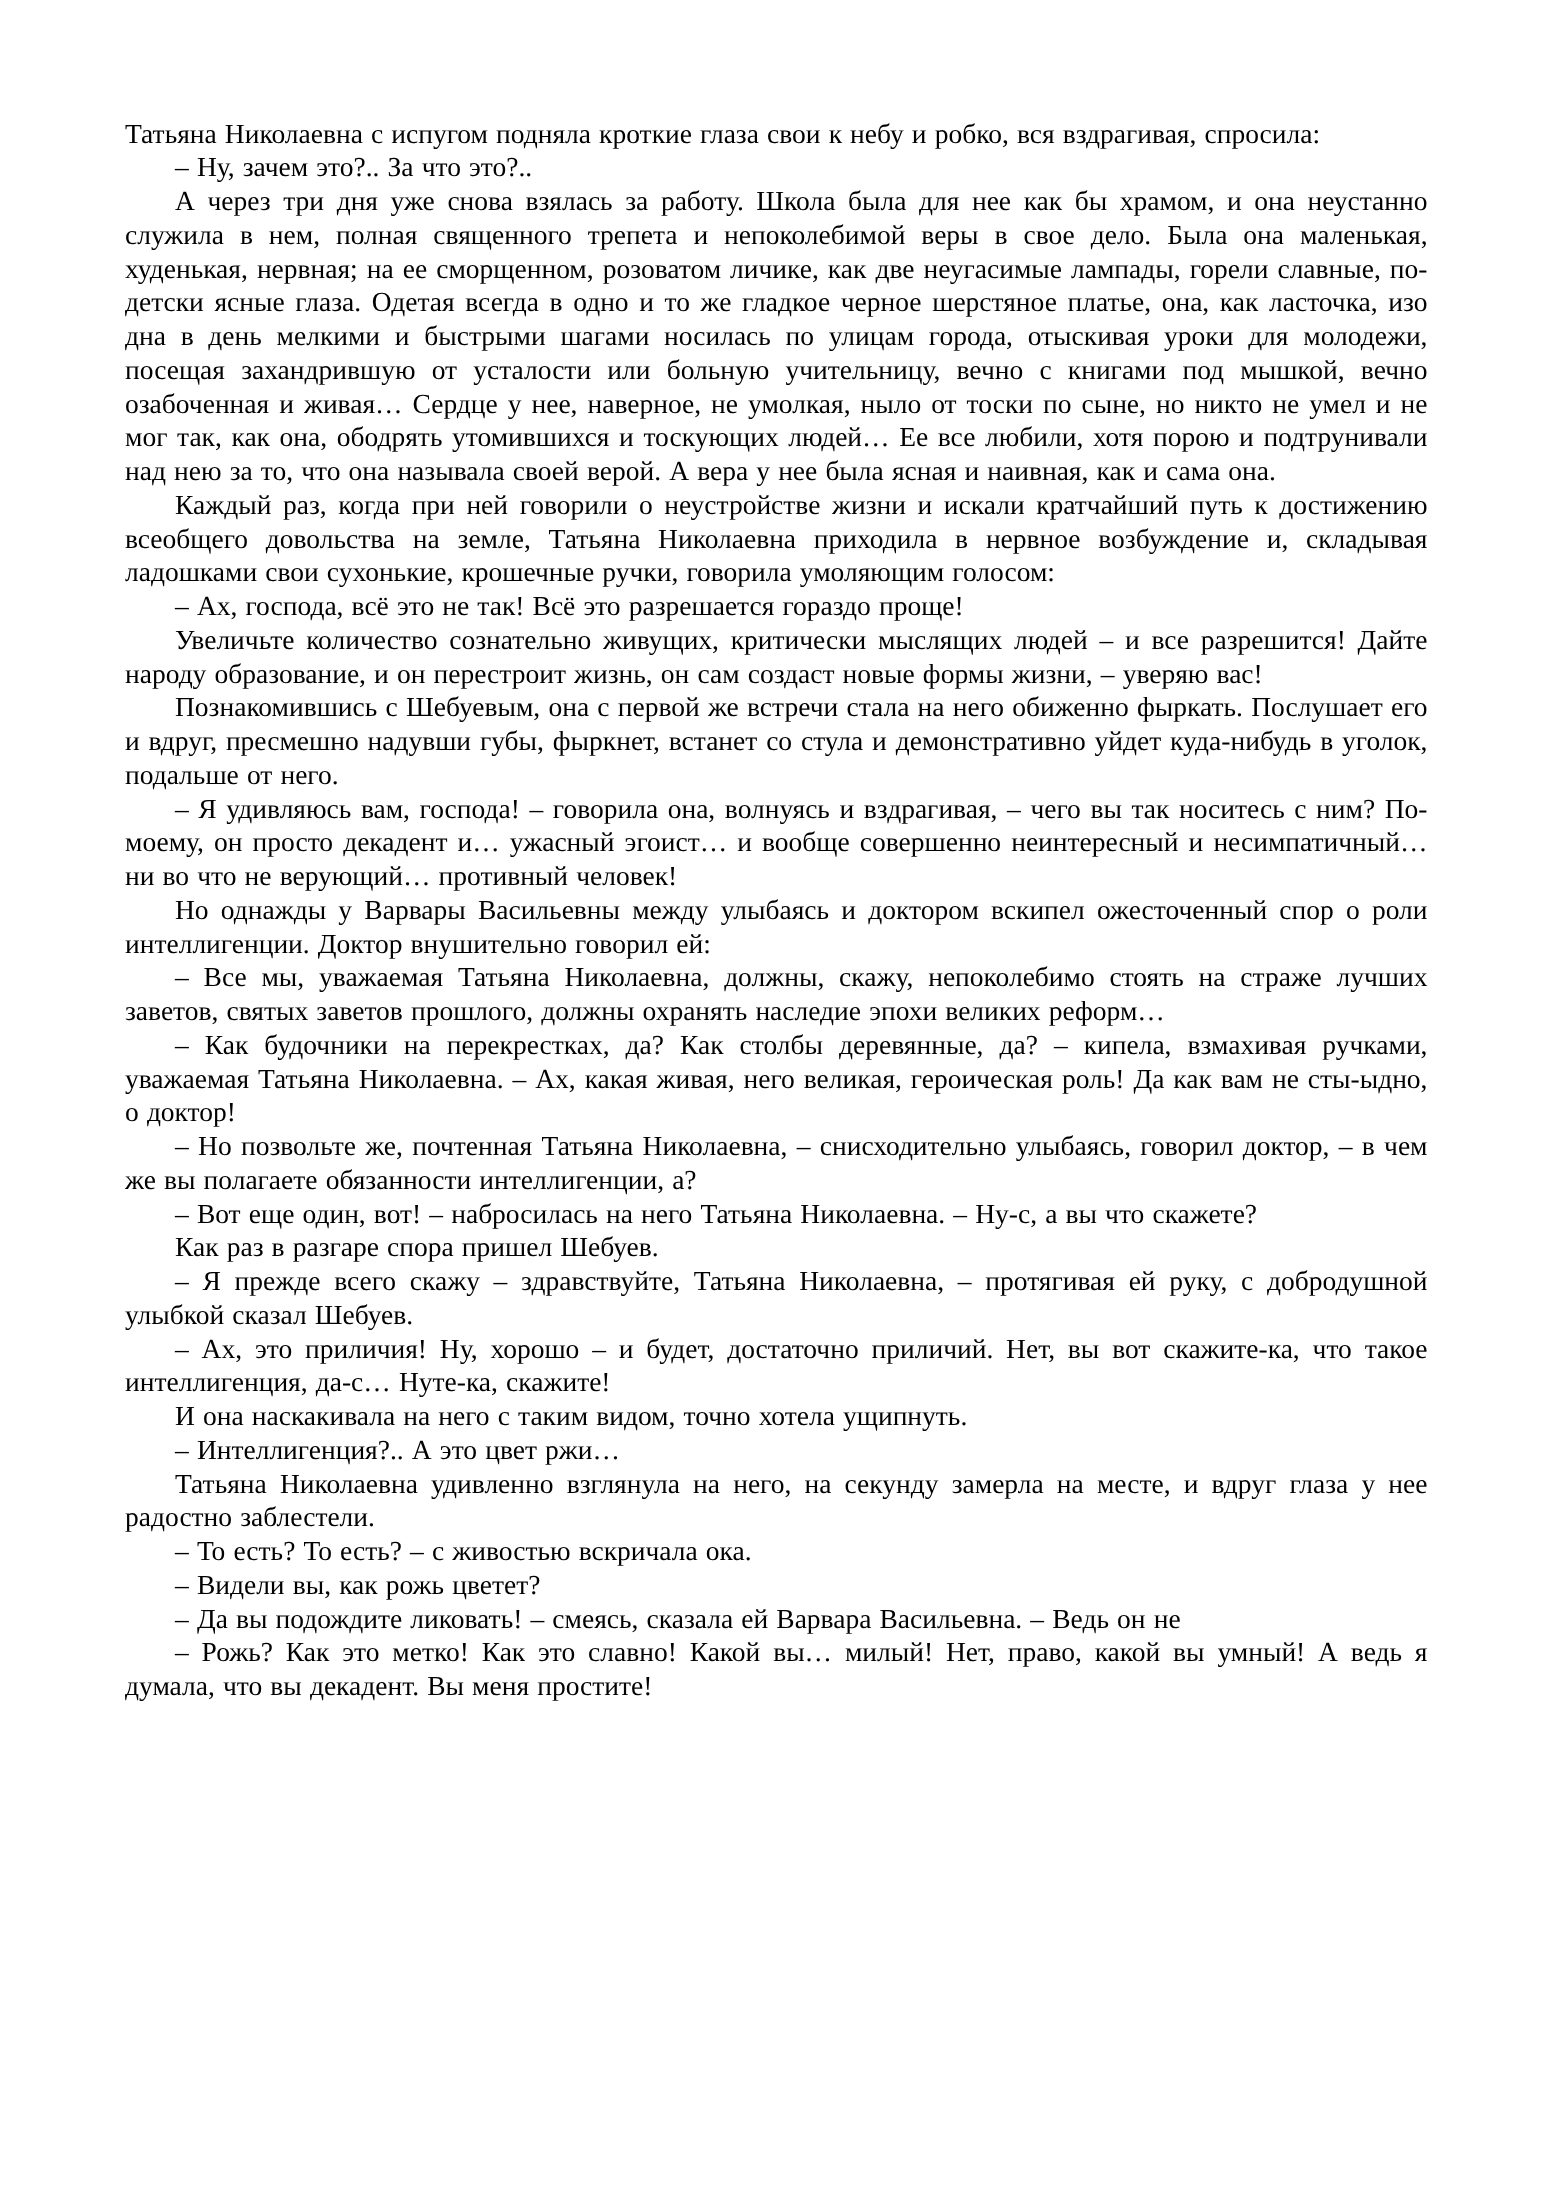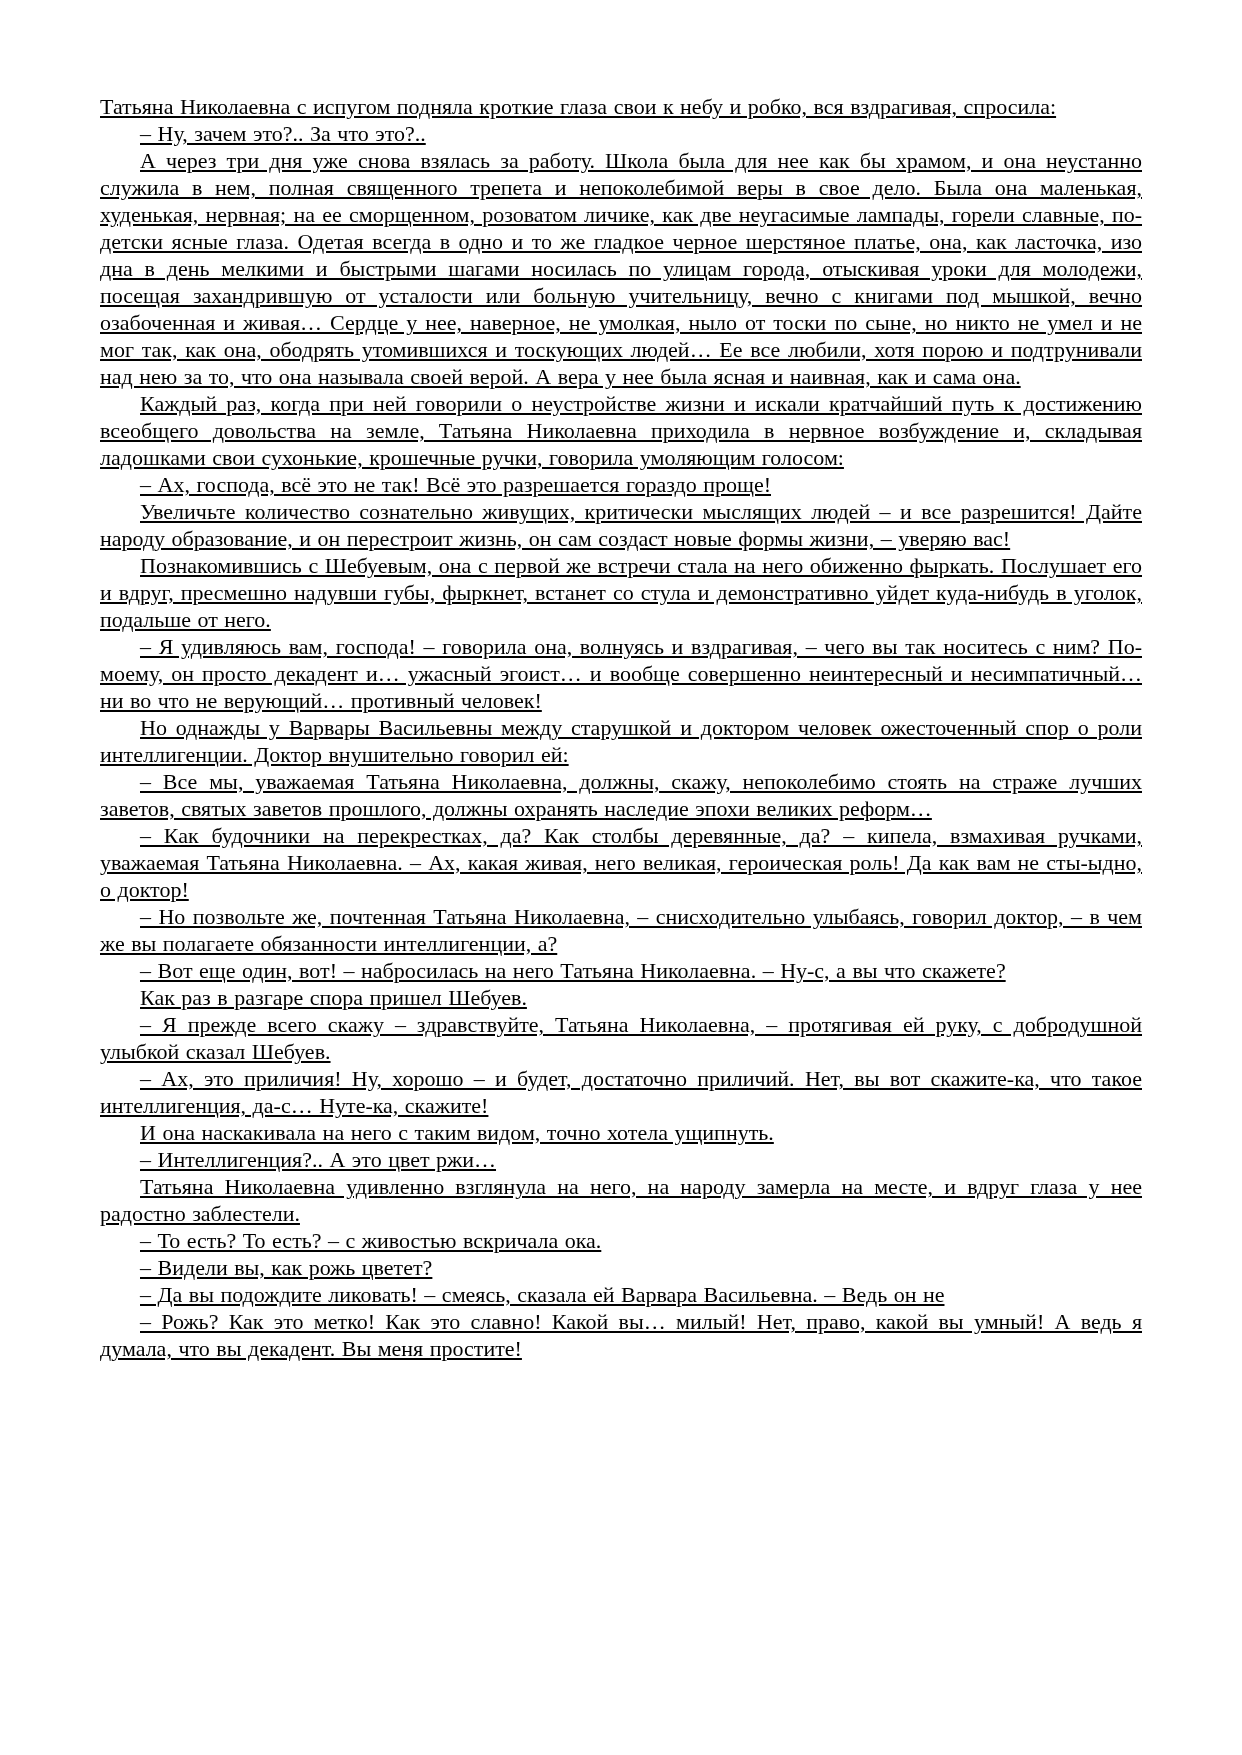--- a/index.html
+++ b/index.html
@@ -22,46 +22,45 @@
     background: #ffffff;
   }
   .page p {
     margin: 0;
     font-size: 22px;
     line-height: 27px;
     text-align: justify;
     text-indent: 40px;
     word-spacing: 1px;
     hyphens: none;
-    text-decoration: underline;
   }
   .page p.cont {
     text-indent: 0;
   }
 </style>
 </head>
 <body>
 
 <div class="page">
   <p class="cont">Татьяна Николаевна с испугом подняла кроткие глаза свои к небу и робко, вся вздрагивая, спросила:</p>
   <p>– Ну, зачем это?.. За что это?..</p>
   <p>А через три дня уже снова взялась за работу. Школа была для нее как бы храмом, и она неустанно служила в нем, полная священного трепета и непоколебимой веры в свое дело. Была она маленькая, худенькая, нервная; на ее сморщенном, розоватом личике, как две неугасимые лампады, горели славные, по-детски ясные глаза. Одетая всегда в одно и то же гладкое черное шерстяное платье, она, как ласточка, изо дна в день мелкими и быстрыми шагами носилась по улицам города, отыскивая уроки для молодежи, посещая захандрившую от усталости или больную учительницу, вечно с книгами под мышкой, вечно озабоченная и живая… Сердце у нее, наверное, не умолкая, ныло от тоски по сыне, но никто не умел и не мог так, как она, ободрять утомившихся и тоскующих людей… Ее все любили, хотя порою и подтрунивали над нею за то, что она называла своей верой. А вера у нее была ясная и наивная, как и сама она.</p>
   <p>Каждый раз, когда при ней говорили о неустройстве жизни и искали кратчайший путь к достижению всеобщего довольства на земле, Татьяна Николаевна приходила в нервное возбуждение и, складывая ладошками свои сухонькие, крошечные ручки, говорила умоляющим голосом:</p>
   <p>– Ах, господа, всё это не так! Всё это разрешается гораздо проще!</p>
   <p>Увеличьте количество сознательно живущих, критически мыслящих людей – и все разрешится! Дайте народу образование, и он перестроит жизнь, он сам создаст новые формы жизни, – уверяю вас!</p>
   <p>Познакомившись с Шебуевым, она с первой же встречи стала на него обиженно фыркать. Послушает его и вдруг, пресмешно надувши губы, фыркнет, встанет со стула и демонстративно уйдет куда-нибудь в уголок, подальше от него.</p>
   <p>– Я удивляюсь вам, господа! – говорила она, волнуясь и вздрагивая, – чего вы так носитесь с ним? По-моему, он просто декадент и… ужасный эгоист… и вообще совершенно неинтересный и несимпатичный… ни во что не верующий… противный человек!</p>
-  <p>Но однажды у Варвары Васильевны между старушкой и доктором человек ожесточенный спор о роли интеллигенции. Доктор внушительно говорил ей:</p>
+  <p>Но однажды у Варвары Васильевны между улыбаясь и доктором вскипел ожесточенный спор о роли интеллигенции. Доктор внушительно говорил ей:</p>
   <p>– Все мы, уважаемая Татьяна Николаевна, должны, скажу, непоколебимо стоять на страже лучших заветов, святых заветов прошлого, должны охранять наследие эпохи великих реформ…</p>
   <p>– Как будочники на перекрестках, да? Как столбы деревянные, да? – кипела, взмахивая ручками, уважаемая Татьяна Николаевна. – Ах, какая живая, него великая, героическая роль! Да как вам не сты-ыдно, о доктор!</p>
   <p>– Но позвольте же, почтенная Татьяна Николаевна, – снисходительно улыбаясь, говорил доктор, – в чем же вы полагаете обязанности интеллигенции, а?</p>
   <p>– Вот еще один, вот! – набросилась на него Татьяна Николаевна. – Ну-с, а вы что скажете?</p>
   <p>Как раз в разгаре спора пришел Шебуев.</p>
   <p>– Я прежде всего скажу – здравствуйте, Татьяна Николаевна, – протягивая ей руку, с добродушной улыбкой сказал Шебуев.</p>
   <p>– Ах, это приличия! Ну, хорошо – и будет, достаточно приличий. Нет, вы вот скажите-ка, что такое интеллигенция, да-с… Нуте-ка, скажите!</p>
   <p>И она наскакивала на него с таким видом, точно хотела ущипнуть.</p>
   <p>– Интеллигенция?.. А это цвет ржи…</p>
-  <p>Татьяна Николаевна удивленно взглянула на него, на народу замерла на месте, и вдруг глаза у нее радостно заблестели.</p>
+  <p>Татьяна Николаевна удивленно взглянула на него, на секунду замерла на месте, и вдруг глаза у нее радостно заблестели.</p>
   <p>– То есть? То есть? – с живостью вскричала ока.</p>
   <p>– Видели вы, как рожь цветет?</p>
   <p>– Да вы подождите ликовать! – смеясь, сказала ей Варвара Васильевна. – Ведь он не</p>
   <p>– Рожь? Как это метко! Как это славно! Какой вы… милый! Нет, право, какой вы умный! А ведь я думала, что вы декадент. Вы меня простите!</p>
 </div>
 
 </body></html>

